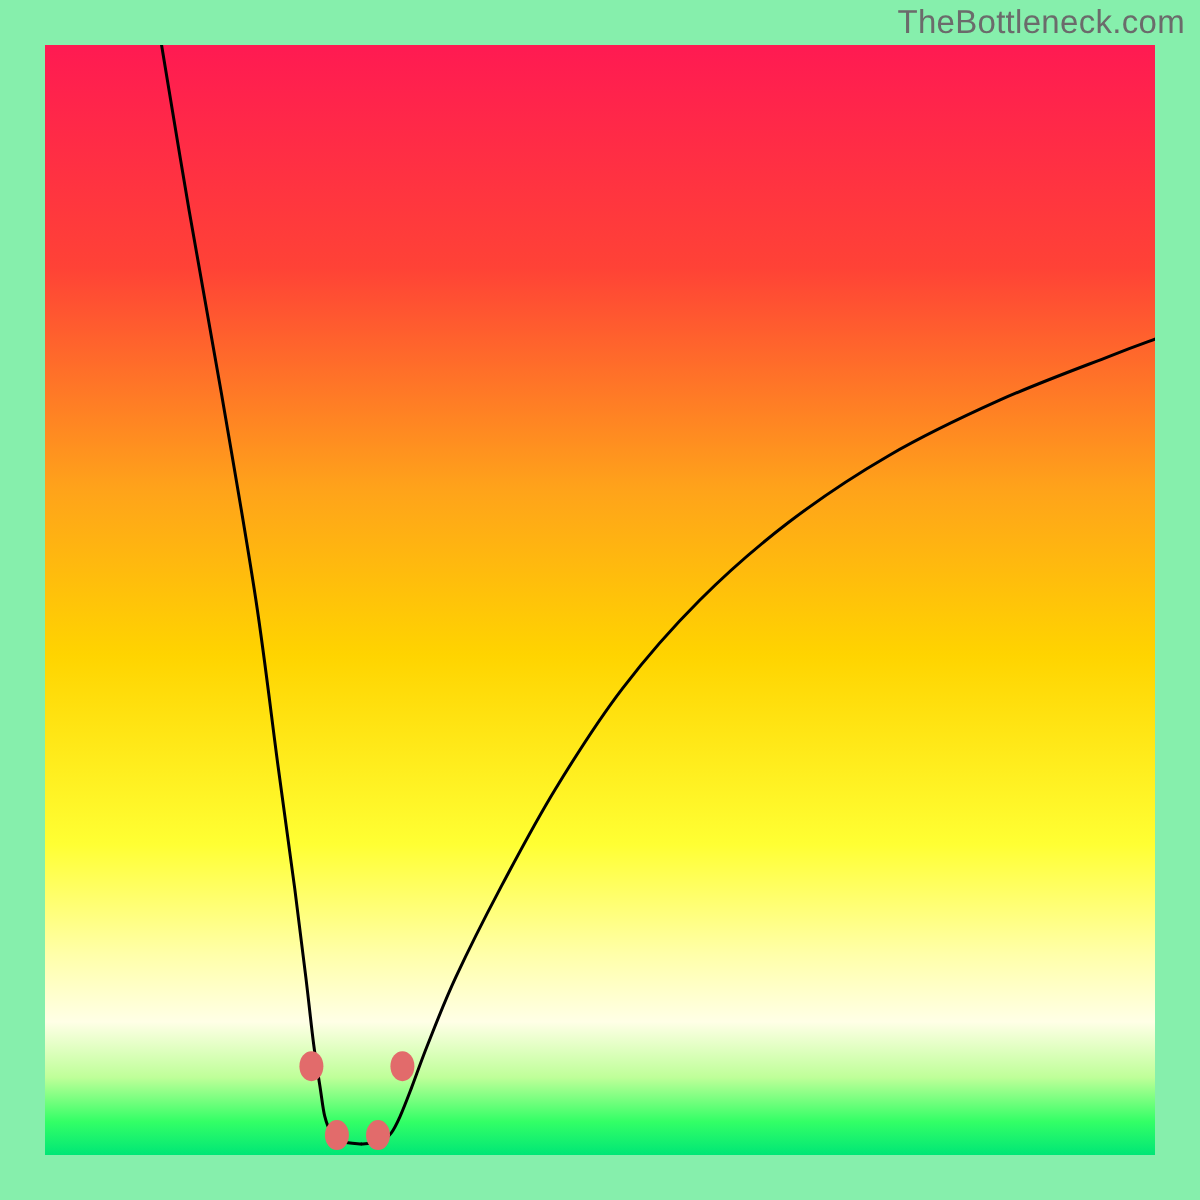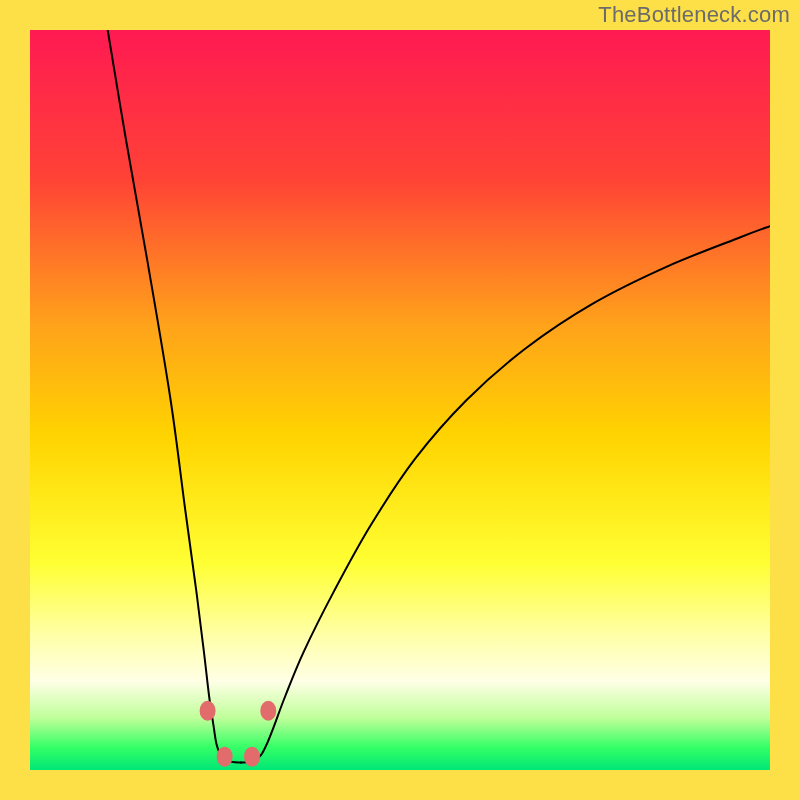--- a/index.html
+++ b/index.html
@@ -8,21 +8,21 @@
     width: 800px;
     height: 800px;
     overflow: hidden;
     font-family: Arial, Helvetica, sans-serif;
     background: #000;
   }
   .frame {
     position: relative;
     width: 800px;
     height: 800px;
-    background: #fde047;
+    background: #86efac;
   }
   .watermark {
     position: absolute;
     top: 2px;
     right: 10px;
     font-size: 22px;
     font-weight: 400;
     color: #6b6b6b;
     letter-spacing: 0.2px;
     z-index: 10;

